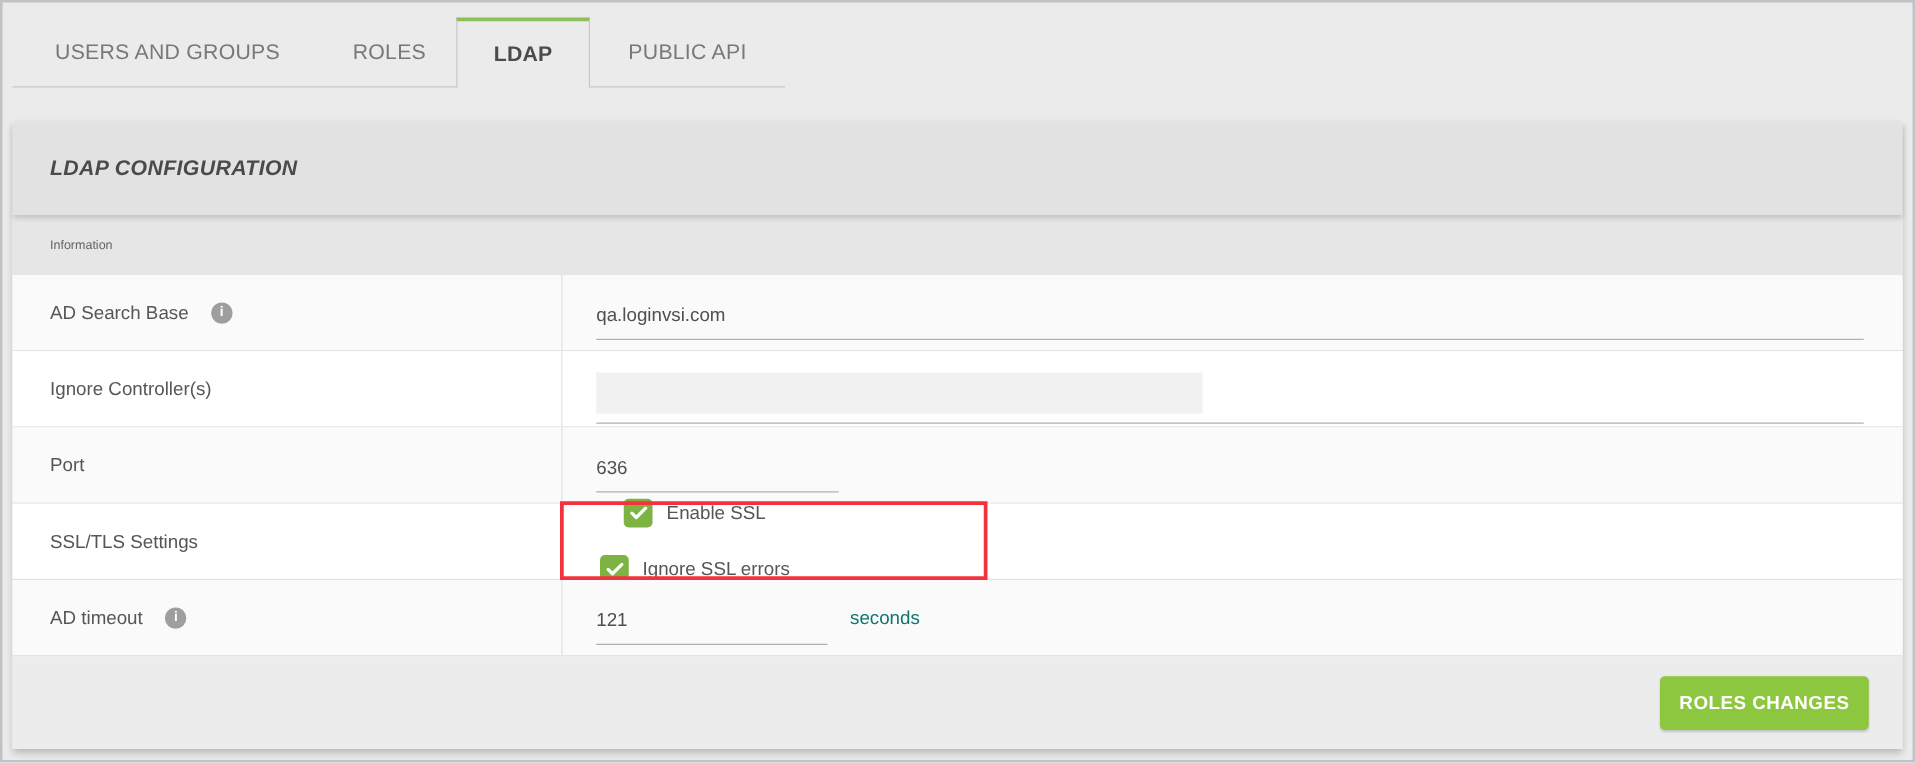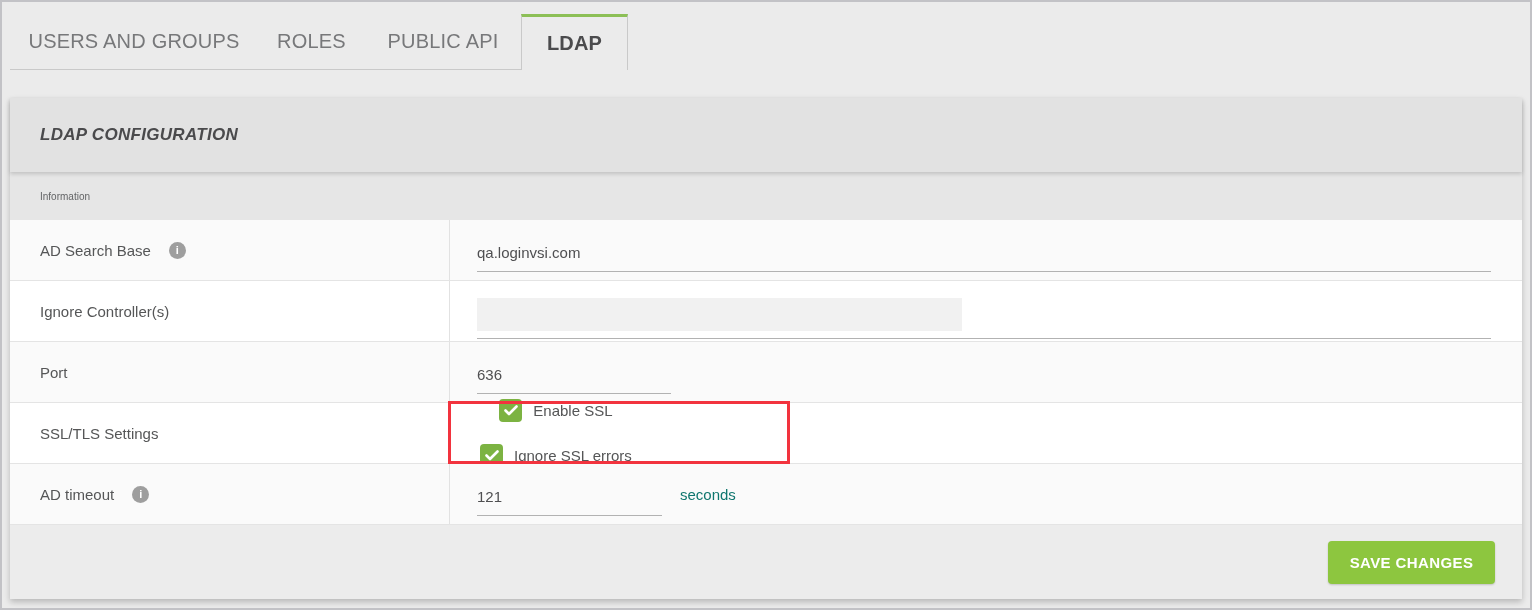--- a/index.html
+++ b/index.html
@@ -17,21 +17,21 @@
 
   
   .tabbar {
     display: flex;
     margin: 12px 0 0 8px;
     width: 618px;
     height: 56px;
   }
   .tab {
     display: flex; align-items: center; justify-content: center;
-    font-size: 20px;
+    font-size: 17px;
     color: #77787a;
     border-bottom: 1px solid #c9c9c9;
     cursor: pointer;
     letter-spacing: 0.2px;
   }
   .tab.t1 { width: 248px; }
   .tab.t2 { width: 107px; }
   .tab.t3 { width: 107px; }
   .tab.t4 { width: 156px; }
   .tab.active {
@@ -180,22 +180,22 @@
   }
 </style>
 </head>
 <body>
 
 <div class="viewport">
 
   <div class="tabbar">
     <div class="tab t1">USERS AND GROUPS</div>
     <div class="tab t2">ROLES</div>
+    <div class="tab t3 active">LDAP</div>
     <div class="tab t4">PUBLIC API</div>
-    <div class="tab t3 active">LDAP</div>
   </div>
 
   <div class="panel">
 
     <div class="panel-header">LDAP CONFIGURATION</div>
 
     <div class="section-header">Information</div>
 
     <div class="row odd">
       <div class="cell-label">
@@ -259,17 +259,17 @@
         <span>AD timeout</span>
         <span class="info-icon">i</span>
       </div>
       <div class="cell-value">
         <input class="text-input w-timeout" type="text" value="121" style="">
         <span class="suffix">seconds</span>
       </div>
     </div>
 
     <div class="panel-footer">
-      <button class="save-btn">SAVE CHANGES</button>
+      <button class="save-btn">ROLES CHANGES</button>
     </div>
 
   </div>
 </div>
 
 </body></html>

